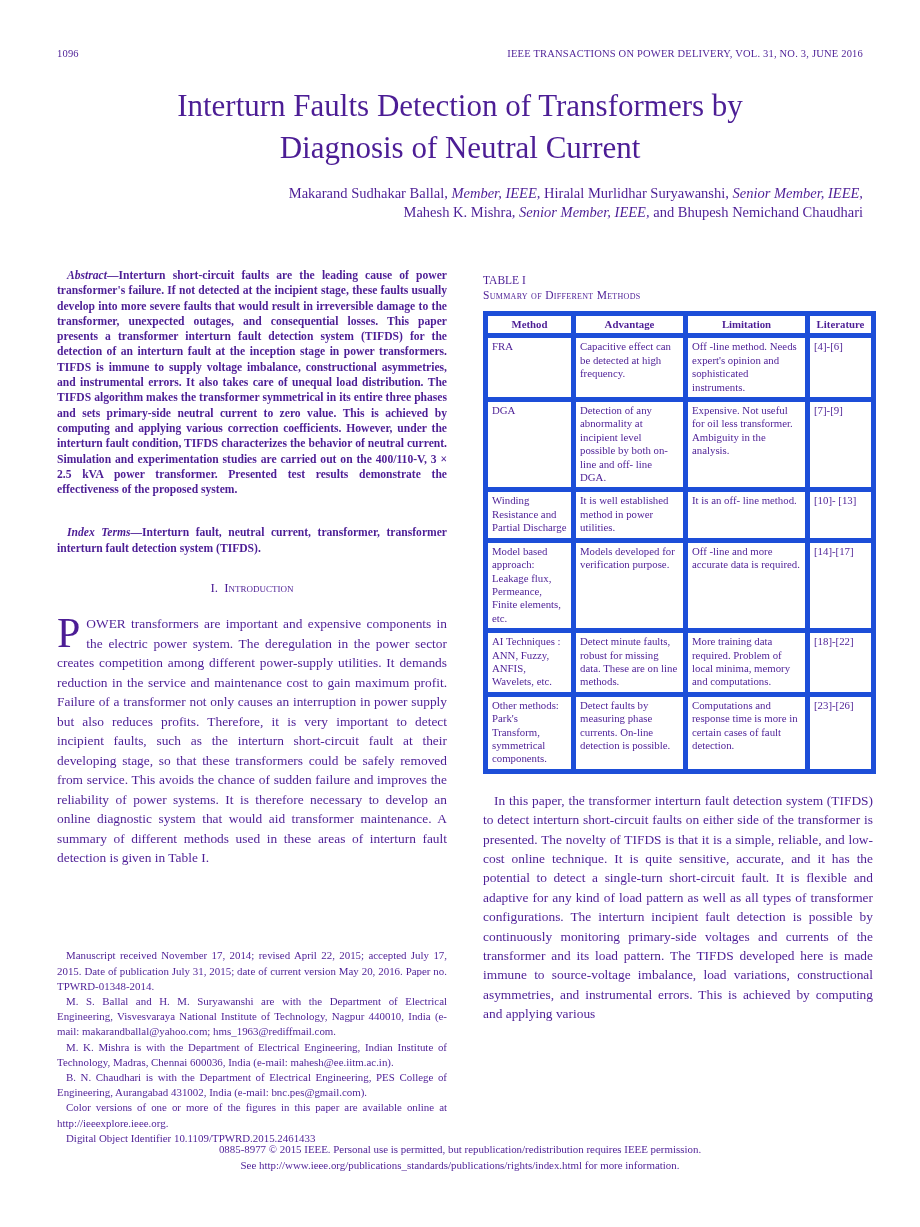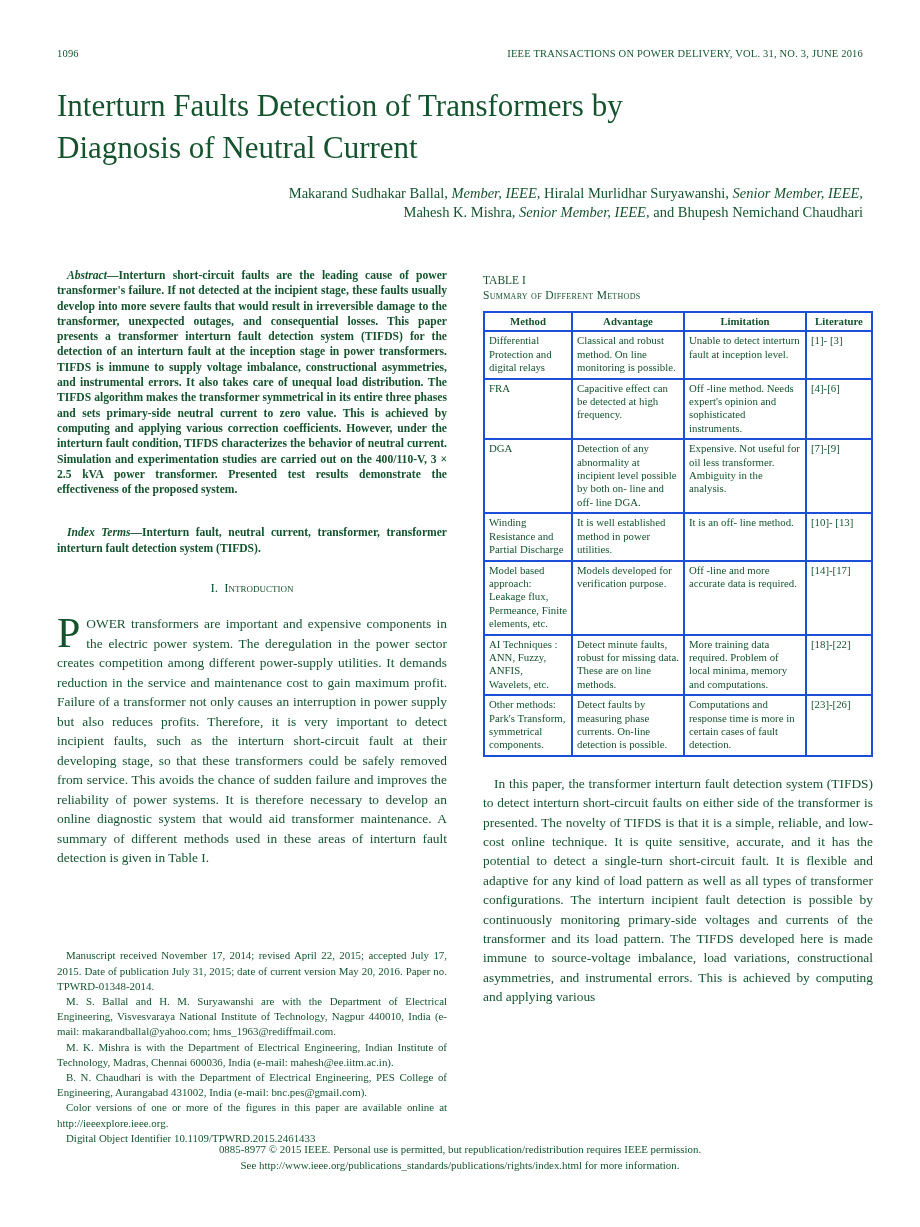--- a/index.html
+++ b/index.html
@@ -1,34 +1,34 @@
 <!DOCTYPE html>
 <html><head>
 <meta charset="utf-8">
 <style>
   * { margin: 0; padding: 0; box-sizing: border-box; }
   html, body { background: #ffffff; }
   .page {
     width: 920px;
     height: 1205px;
     background: #ffffff;
-    color: #14532d;
+    color: #4c1d95;
     font-family: "Liberation Serif", serif;
     position: relative;
     padding: 48px 57px 0 57px;
     overflow: hidden;
   }
   .running-head {
     display: flex;
     justify-content: space-between;
     font-size: 10.5px;
     letter-spacing: 0.2px;
   }
   .paper-title {
-    text-align: left;
+    text-align: center;
     font-weight: 400;
     font-size: 31px;
     line-height: 42px;
     margin-top: 26px;
   }
   .authors {
     text-align: right;
     font-size: 14.5px;
     line-height: 18.5px;
     margin-top: 15px;
@@ -85,21 +85,21 @@
   .table-caption .sc { font-variant: small-caps; letter-spacing: 0.3px; }
   table.methods {
     width: 100%;
     border-collapse: collapse;
     margin-top: 9px;
     font-size: 10.8px;
     line-height: 13.4px;
     table-layout: fixed;
   }
   table.methods th, table.methods td {
-    border: 2px solid #1d4ed8;
+    border: 5px solid #1d4ed8;
     vertical-align: top;
     padding: 2px 4px 3px 4px;
     text-align: left;
     word-wrap: break-word;
   }
   table.methods th {
     text-align: center;
     font-weight: bold;
     padding: 2px 2px;
   }
@@ -184,26 +184,20 @@
         <thead>
           <tr>
             <th>Method</th>
             <th>Advantage</th>
             <th>Limitation</th>
             <th>Literature</th>
           </tr>
         </thead>
         <tbody>
           <tr>
-            <td>Differential Protection and digital relays</td>
-            <td>Classical and robust method. On line monitoring is possible.</td>
-            <td>Unable to detect interturn fault at inception level.</td>
-            <td>[1]- [3]</td>
-          </tr>
-          <tr>
             <td>FRA</td>
             <td>Capacitive effect can be detected at high frequency.</td>
             <td>Off -line method. Needs expert's opinion and sophisticated instruments.</td>
             <td>[4]-[6]</td>
           </tr>
           <tr>
             <td>DGA</td>
             <td>Detection of any abnormality at incipient level possible by both on- line and off- line DGA.</td>
             <td>Expensive. Not useful for oil less transformer. Ambiguity in the analysis.</td>
             <td>[7]-[9]</td>

